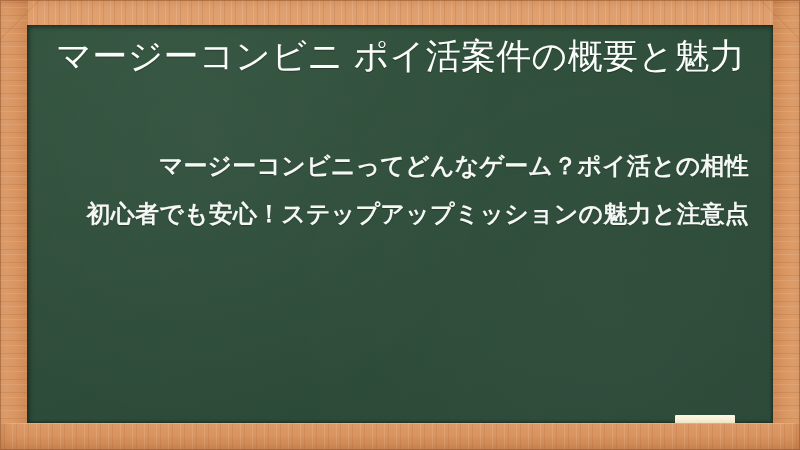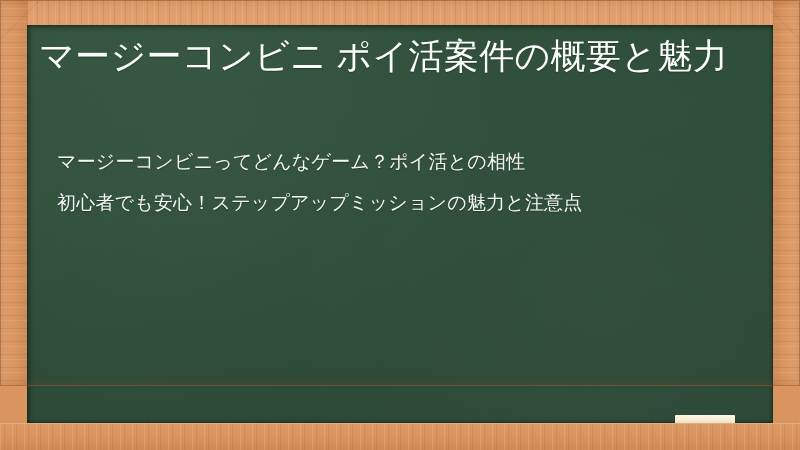--- a/index.html
+++ b/index.html
@@ -12,33 +12,34 @@
 
   body {
     font-family: "Liberation Sans", "DejaVu Sans", sans-serif;
     background: #d9945f;
   }
 
   
   #chalkboard-frame {
     position: relative;
     width: 800px;
-    height: 386px;
+    height: 450px;
     background-color: #d9945f;
     background-image:
       repeating-linear-gradient(90deg,
         rgba(255,255,255,0.13) 0px,
         rgba(255,255,255,0.13) 1px,
         rgba(0,0,0,0.00) 1px,
         rgba(0,0,0,0.00) 4px,
         rgba(120,60,20,0.13) 4px,
         rgba(120,60,20,0.13) 5px,
         rgba(0,0,0,0.00) 5px,
         rgba(0,0,0,0.00) 11px),
       linear-gradient(180deg, #e2a271 0%, #d9945f 22%, #d08d59 60%, #d9945f 100%);
+    text-align: right;
   }
 
   
   #frame-outer-edge {
     position: absolute;
     inset: 0;
     box-shadow:
       inset 0 0 0 1px rgba(150,85,40,0.55),
       inset 0 0 14px rgba(140,75,35,0.35);
     pointer-events: none;
@@ -134,23 +135,23 @@
   #headings-list {
     position: absolute;
     left: 30px;
     top: 124px;
     width: 692px;
     list-style: none;
   }
 
   .heading-item {
     color: #f4f7f4;
-    font-size: 19px;
+    font-size: 24px;
     line-height: 1.38;
-    font-weight: 400;
+    font-weight: 700;
     letter-spacing: 0.2px;
     margin-bottom: 15px;
     text-shadow: 0 1px 1px rgba(0,0,0,0.28);
   }
   .heading-item:last-child { margin-bottom: 0; }
 
   
   #chalk-stick {
     position: absolute;
     left: 648px;

